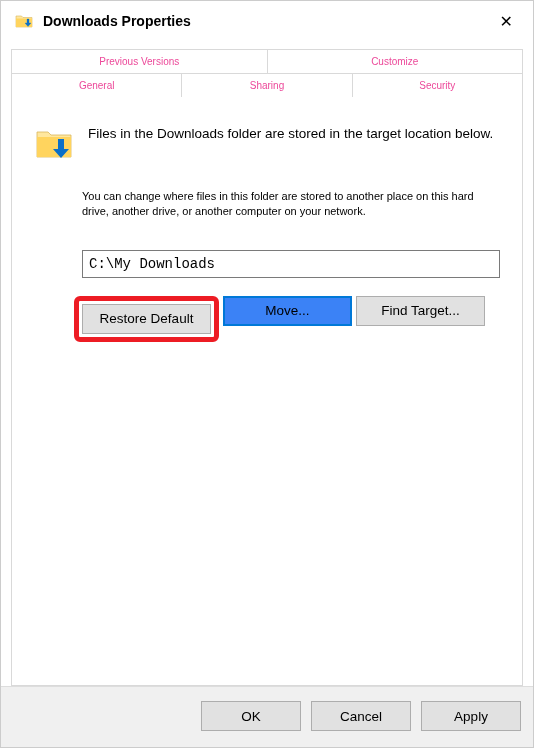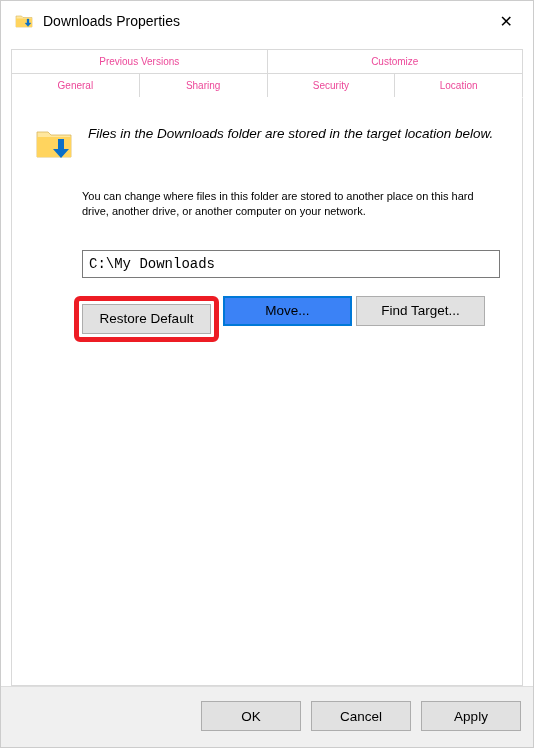--- a/index.html
+++ b/index.html
@@ -10,40 +10,40 @@
       width: 534px;
       height: 748px;
       overflow: hidden;
     }
     .window { border: 1px solid #ccc; width: 534px; height: 748px; display: flex; flex-direction: column; }
     .titlebar {
       display: flex; align-items: center; justify-content: space-between;
       padding: 8px 10px 8px 14px; height: 40px;
     }
     .titlebar-left { display: flex; align-items: center; gap: 10px; }
-    .title-text { font-size: 14px; color: #000; }
+    .title-text { font-size: 14px; color: #000; font-weight: bold; }
     .close-x { font-size: 16px; font-weight: 300; padding: 4px 10px; cursor: pointer; font-family: Arial, sans-serif; }
     .dialog-body { flex: 1; padding: 8px 10px 0 10px; display: flex; flex-direction: column; }
     .tab-area { flex: 1; display: flex; flex-direction: column; }
     .tab-row { display: flex; }
     .tab {
       flex: 1; text-align: center; padding: 6px 0;
       border: 1px solid #d9d9d9; font-size: 10px;
       background: #fff; cursor: pointer; color: #ec4899;
     }
     .tab + .tab { border-left: none; }
     .tab-row.top .tab { border-bottom: none; }
     .tab.active { background: #fff; border-bottom: 1px solid #fff; position: relative; z-index: 2; }
     .tab-row.bottom .tab:not(.active) { border-bottom: 1px solid #d9d9d9; }
     .tab-content {
       border: 1px solid #d9d9d9; border-top: none; flex: 1;
       padding: 26px 22px 20px 22px; background: #fff;
       margin-top: -1px;
     }
-    .desc-row { display: flex; align-items: flex-start; gap: 14px; margin-bottom: 26px; font-style: italic; }
+    .desc-row { display: flex; align-items: flex-start; gap: 14px; margin-bottom: 26px; }
     .desc-text { font-size: 13.5px; line-height: 1.4; color: #000; flex: 1; padding-top: 2px; }
     .info-text { font-size: 11px; line-height: 1.4; color: #000; margin-left: 48px; margin-bottom: 30px; }
     .path-input {
       margin-left: 48px; width: calc(100% - 48px);
       border: 1px solid #7a7a7a; padding: 5px 6px; font-size: 14px;
       font-family: Liberation Mono, monospace; background: #fff; color: #000; margin-bottom: 18px;
     }
     .btn-row { margin-left: 48px; display: flex; gap: 4px; }
     .btn {
       width: 129px; height: 30px; font-size: 13.5px;
@@ -83,21 +83,20 @@
   <div class="dialog-body">
     <div class="tab-area">
       <div class="tab-row top">
         <div class="tab">Previous Versions</div>
         <div class="tab">Customize</div>
       </div>
       <div class="tab-row bottom">
         <div class="tab">General</div>
         <div class="tab">Sharing</div>
         <div class="tab">Security</div>
-        <div class="tab active">Location</div>
       </div>
       <div class="tab-content">
         <div class="desc-row">
           <svg class="folder-icon-large" viewBox="0 0 40 40">
             <path d="M3 9 L3 34 L37 34 L37 12 L17 12 L14 9 Z" fill="#ffe79e" stroke="#d9b65a" stroke-width="0.8"></path>
             <path d="M3 14 L37 14 L37 34 L3 34 Z" fill="#ffd45e"></path>
             <path d="M24 16 L24 26 L19 26 L27 35 L35 26 L30 26 L30 16 Z" fill="#0b6fc7"></path>
           </svg>
           <div class="desc-text">Files in the Downloads folder are stored in the target location below.</div>
         </div>

